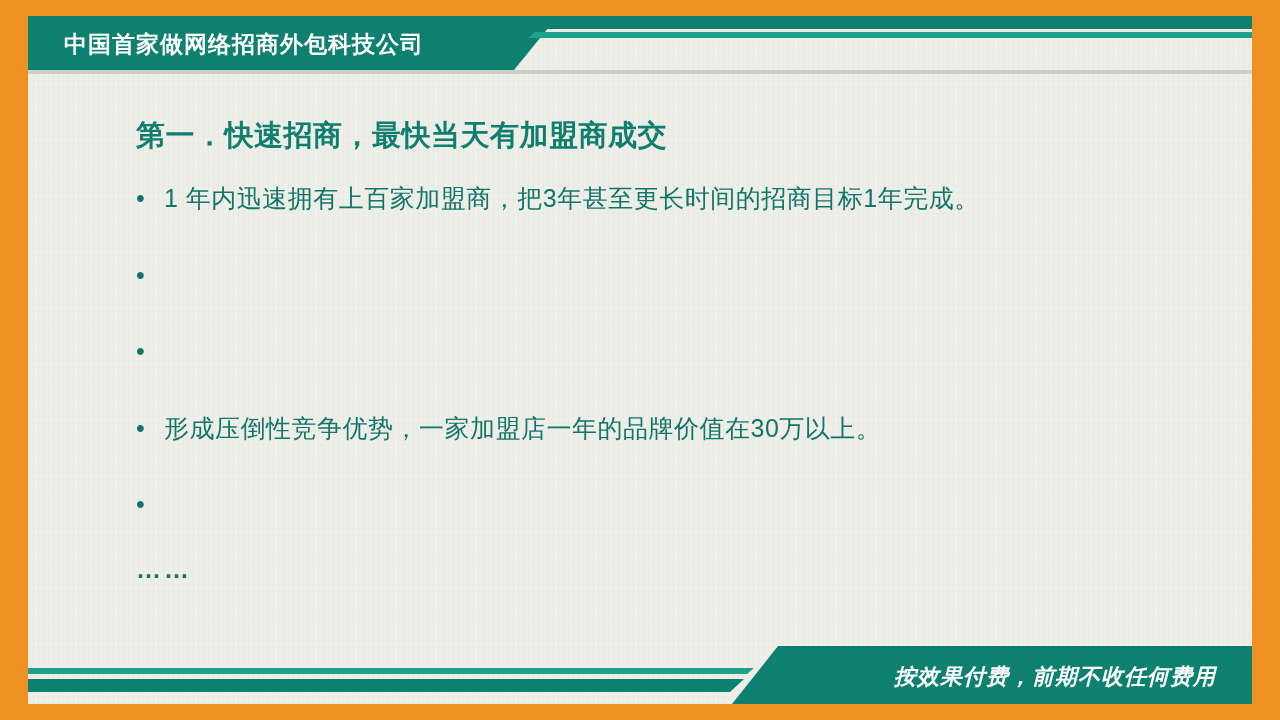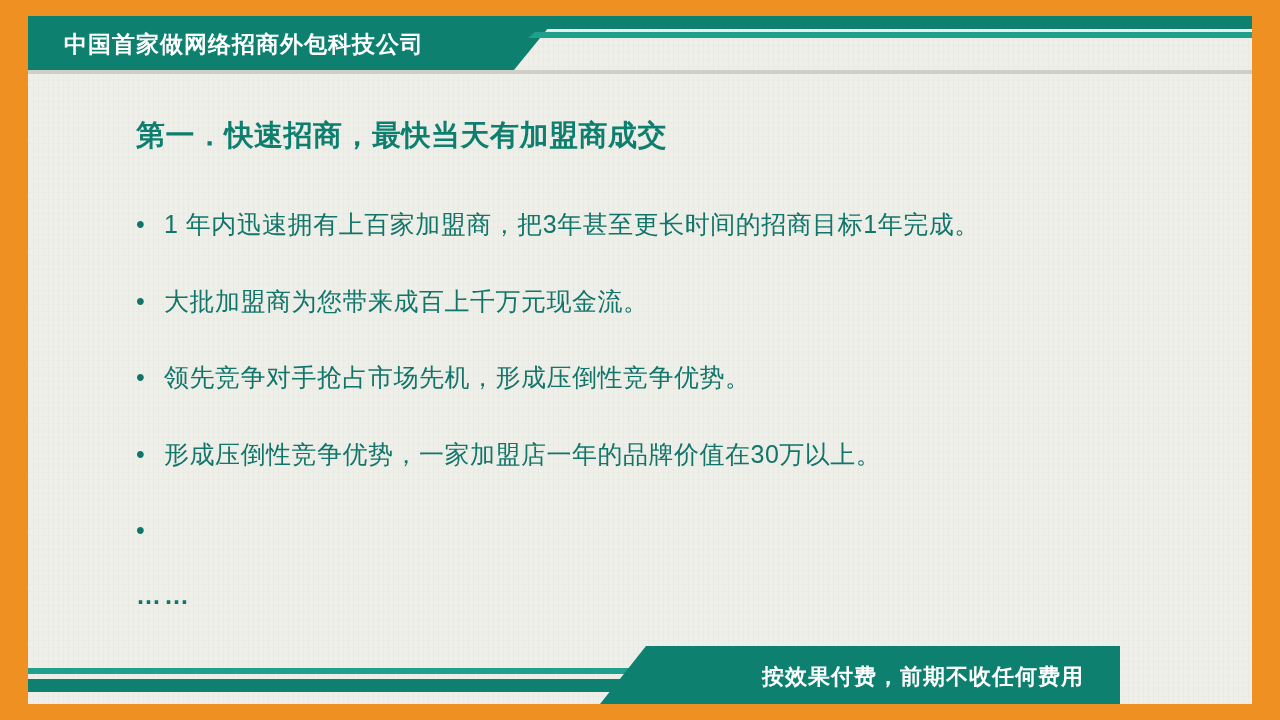--- a/index.html
+++ b/index.html
@@ -107,21 +107,21 @@
     width: 1224px;
     height: 560px;
     padding: 42px 40px 0 108px;
   }
 
   .section-title {
     font-size: 29px;
     font-weight: bold;
     color: #0E7F6F;
     letter-spacing: 0.5px;
-    margin-bottom: 52px;
+    margin-bottom: 26px;
     white-space: nowrap;
   }
 
   .bullets {
     list-style: none;
   }
 
   .bullet {
     display: flex;
     align-items: flex-start;
@@ -150,23 +150,24 @@
     letter-spacing: 3px;
     font-weight: bold;
     margin-top: -10px;
   }
 
   
   .footer-band {
     position: absolute;
     left: 28px;
     bottom: 16px;
-    width: 1092px;
+    width: 1224px;
     height: 58px;
     overflow: hidden;
+    font-style: italic;
   }
 
   .footer-green {
     position: absolute;
     right: 0;
     top: 0;
     width: 520px;
     height: 58px;
     background: #0E8070;
     -webkit-clip-path: polygon(46px 0, 520px 0, 520px 58px, 0 58px);
@@ -224,25 +225,23 @@
   <div class="content">
     <div class="section-title">第一．快速招商，最快当天有加盟商成交</div>
 
     <div class="bullets">
       <div class="bullet">
         <span class="dot">•</span>
         <span class="text">1 年内迅速拥有上百家加盟商，把3年甚至更长时间的招商目标1年完成。</span>
       </div>
       <div class="bullet">
         <span class="dot">•</span>
-        <span class="text">大批加盟商为您带来成百上千万元现金流。</span>
-      </div>
-      <div class="bullet">
-        <span class="dot">•</span>
-        <span class="text">领先竞争对手抢占市场先机，形成压倒性竞争优势。</span>
+      </div>
+      <div class="bullet">
+        <span class="dot">•</span>
       </div>
       <div class="bullet">
         <span class="dot">•</span>
         <span class="text">形成压倒性竞争优势，一家加盟店一年的品牌价值在30万以上。</span>
       </div>
       <div class="bullet">
         <span class="dot">•</span>
       </div>
     </div>
 

